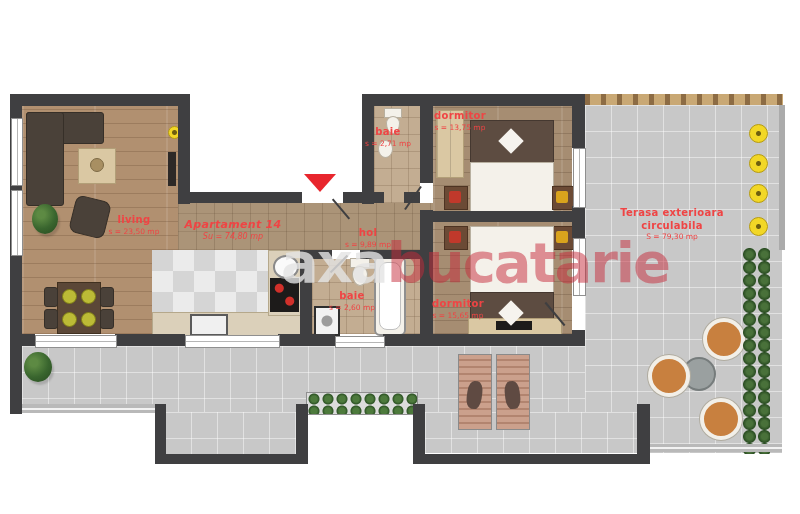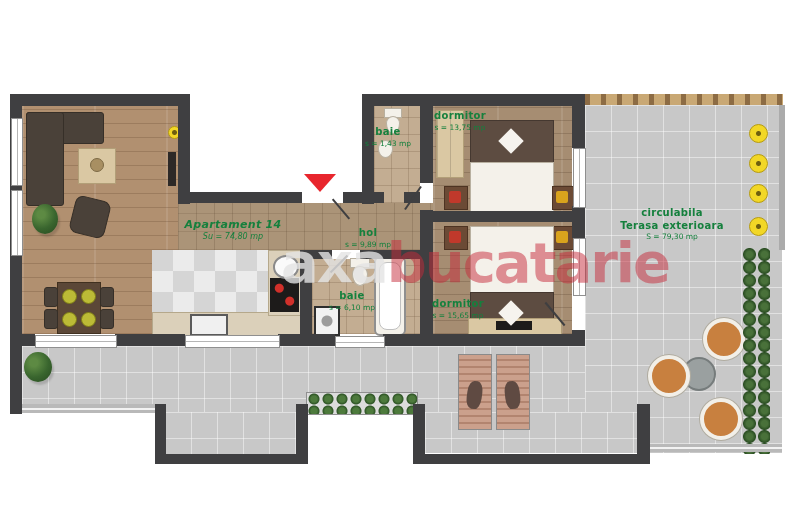--- a/index.html
+++ b/index.html
@@ -58,21 +58,21 @@
         background-image:radial-gradient(circle,#4d7a3c 3px,#2f5526 5px,rgba(0,0,0,0) 6px);
         background-size:14px 12px;}
   .sunbed{position:absolute;z-index:10;border:1px solid #8a8a8a;
         background:repeating-linear-gradient(0deg,#cba08c 0 5px,#b2846f 5px 7px);}
   .lamp{position:absolute;z-index:11;border-radius:2px;}
   .ylight{position:absolute;z-index:12;width:17px;height:17px;border-radius:50%;
         background:#f2d726;border:1px solid #b59b12;
         background-image:radial-gradient(circle at 50% 50%,#6e5f0f 2px,rgba(0,0,0,0) 3px);}
   .circle{border-radius:50%;}
   
-  .label{position:absolute;z-index:20;text-align:center;color:#15803d;line-height:1.25;}
+  .label{position:absolute;z-index:20;text-align:center;color:#ef4444;line-height:1.25;}
   .rname{font-size:10px;font-weight:bold;letter-spacing:.3px;}
   .rarea{font-size:7.5px;}
   .apt .rname{font-size:11px;}
   .apt .rarea{font-size:8px;}
   .wm{position:absolute;left:281px;top:230px;z-index:50;font-size:56px;font-weight:bold;
       letter-spacing:-2px;white-space:nowrap;pointer-events:none;}
   .wm .p1{color:rgba(228,228,228,.80);}
   .wm .p2{color:rgba(197,42,58,.50);}
   .tri{position:absolute;z-index:30;width:0;height:0;
        border-left:16px solid transparent;border-right:16px solid transparent;
@@ -211,45 +211,49 @@
     <div style="position:absolute;left:8px;top:26px;width:15px;height:28px;background:#5f4a42;border-radius:40%;transform:rotate(8deg);"></div>
   </div>
   <div class="sunbed" style="left:496px;top:354px;width:32px;height:74px;">
     <div style="position:absolute;left:8px;top:26px;width:15px;height:28px;background:#5f4a42;border-radius:40%;transform:rotate(-6deg);"></div>
   </div>
   <div class="f circle" style="left:682px;top:357px;width:30px;height:30px;background:#9aa0a0;border:2px solid #767c7c;"></div>
   <div class="f circle" style="left:648px;top:355px;width:34px;height:34px;background:#c8803f;border:4px solid #f2efe8;box-shadow:0 0 0 1px #b0aca0;"></div>
   <div class="f circle" style="left:703px;top:318px;width:34px;height:34px;background:#c8803f;border:4px solid #f2efe8;box-shadow:0 0 0 1px #b0aca0;"></div>
   <div class="f circle" style="left:700px;top:398px;width:34px;height:34px;background:#c8803f;border:4px solid #f2efe8;box-shadow:0 0 0 1px #b0aca0;"></div>
 
+  <div class="label" style="left:94px;top:214px;width:80px;">
+    <div class="rname">living</div>
+    <div class="rarea">s = 23,50 mp</div>
+  </div>
   <div class="label apt" style="left:163px;top:218px;width:140px;font-style:italic;">
     <div class="rname">Apartament 14</div>
     <div class="rarea">Su = 74,80 mp</div>
   </div>
   <div class="label" style="left:338px;top:227px;width:60px;">
     <div class="rname">hol</div>
     <div class="rarea">s = 9,89 mp</div>
   </div>
   <div class="label" style="left:358px;top:126px;width:60px;">
     <div class="rname">baie</div>
-    <div class="rarea">s = 1,43 mp</div>
+    <div class="rarea">s = 2,71 mp</div>
   </div>
   <div class="label" style="left:317px;top:290px;width:70px;">
     <div class="rname">baie</div>
-    <div class="rarea">s = 6,10 mp</div>
+    <div class="rarea">s = 2,60 mp</div>
   </div>
   <div class="label" style="left:410px;top:110px;width:100px;">
     <div class="rname">dormitor</div>
     <div class="rarea">s = 13,75 mp</div>
   </div>
   <div class="label" style="left:408px;top:298px;width:100px;">
     <div class="rname">dormitor</div>
     <div class="rarea">s = 15,65 mp</div>
   </div>
   <div class="label" style="left:597px;top:207px;width:150px;">
+    <div class="rname">Terasa exterioara</div>
     <div class="rname">circulabila</div>
-    <div class="rname">Terasa exterioara</div>
     <div class="rarea">S = 79,30 mp</div>
   </div>
 
   <div class="wm"><span class="p1">axa</span><span class="p2">bucatarie</span></div>
 
 </div>
 
 </body></html>

